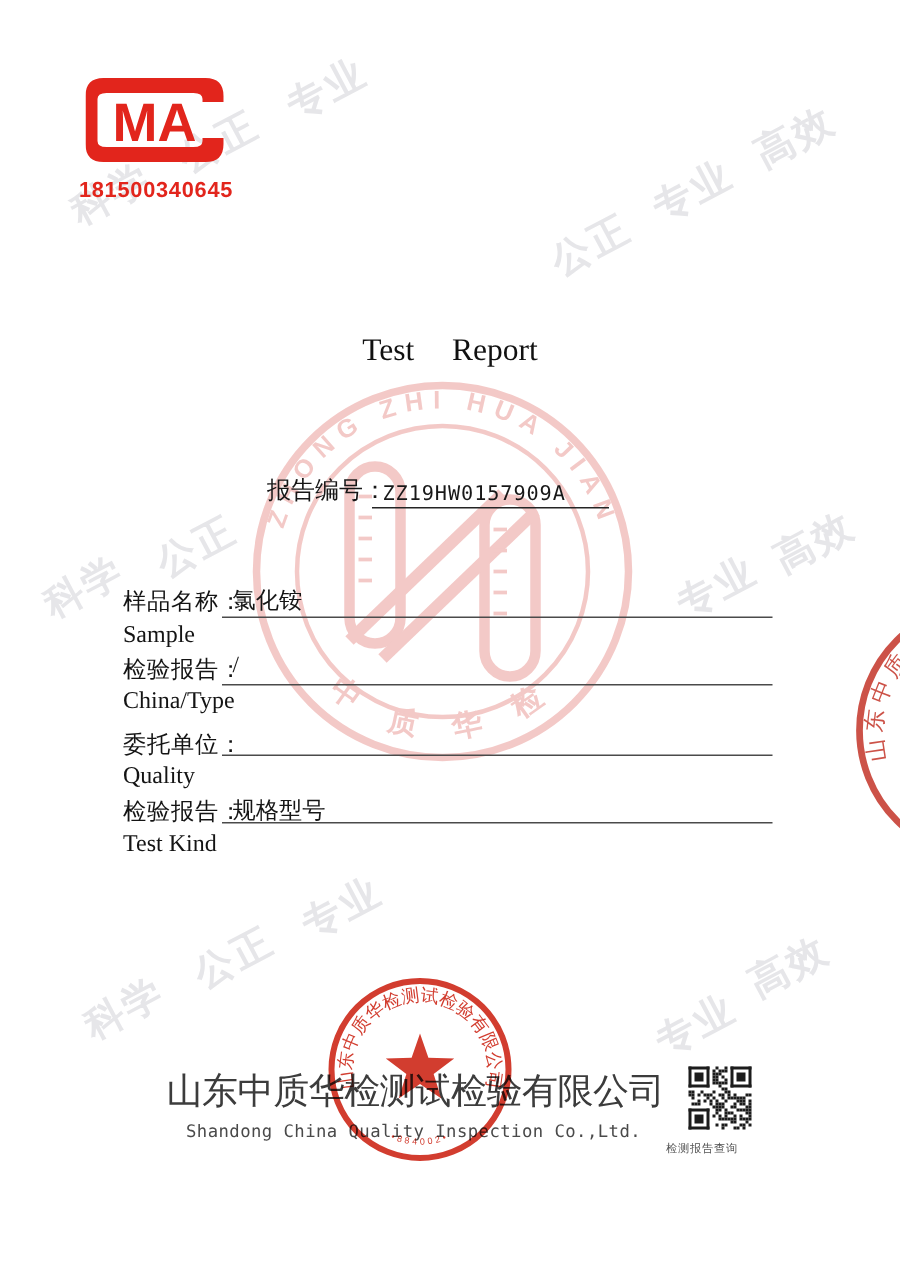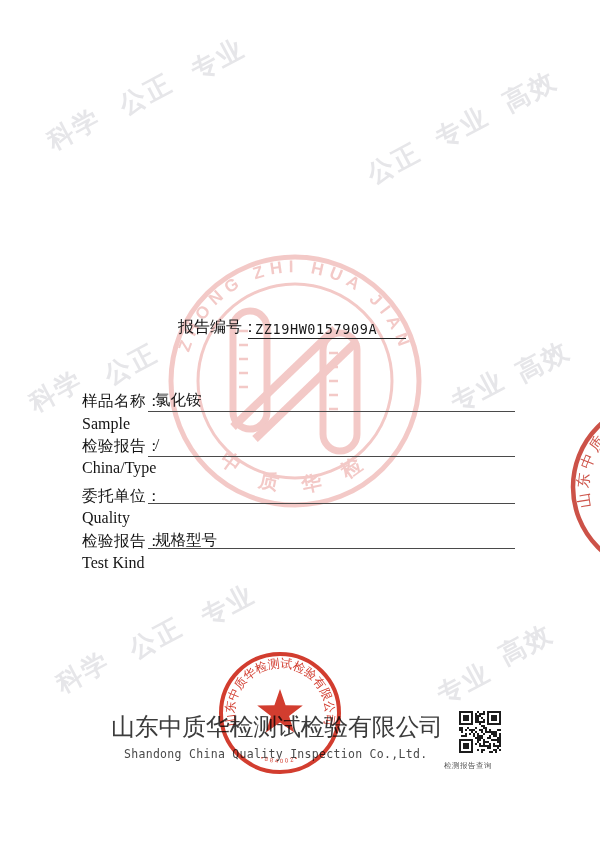--- a/index.html
+++ b/index.html
@@ -102,21 +102,31 @@
   </svg>
 
   <svg class="edge-seal" width="200" height="200" viewBox="-100 -100 200 200">
     <circle r="85" fill="none" stroke="#c43529" stroke-width="4.5"></circle>
     <path id="esArc" d="M -69,12 A 70,70 0 1 1 69,12" fill="none" stroke="none"></path>
     <text class="seal-text" fill="#c43529" font-size="15" letter-spacing="3.5">
       <textPath href="#esArc" startOffset="50%" text-anchor="middle">山东中质华检测试检验有限公司</textPath>
     </text>
   </svg>
 
-
+  <div class="cma">
+    <svg width="94" height="60" viewBox="0 0 94 60">
+      <path fill="#e2251c" d="M 12,2 H 80 Q 92,2 92,14 V 18 H 78 V 16 Q 78,12 72,12 H 14
+        Q 8,12 8,16 V 44 Q 8,48 14,48 H 72 Q 78,48 78,44 V 42 H 92 V 46 Q 92,58 80,58
+        H 12 Q 0,58 0,46 V 14 Q 0,2 12,2 Z"></path>
+      <text x="46" y="44" text-anchor="middle" fill="#e2251c" font-size="36" font-weight="800" font-family="Liberation Sans, sans-serif">MA</text>
+    </svg>
+    <div class="cma-num">181500340645</div>
+  </div>
+
+  <div class="subtitle">Test Report</div>
 
   <div class="repno-label">报告编号：</div>
   <div class="repno-value">ZZ19HW0157909A</div>
   <div class="repno-line"></div>
 
   <div class="flabel" style="top:391px">样品名称：</div>
   <div class="fvalue" style="top:390px">氯化铵</div>
   <div class="fline" style="top:411px"></div>
   <div class="flabel-en" style="top:415px">Sample</div>
 

